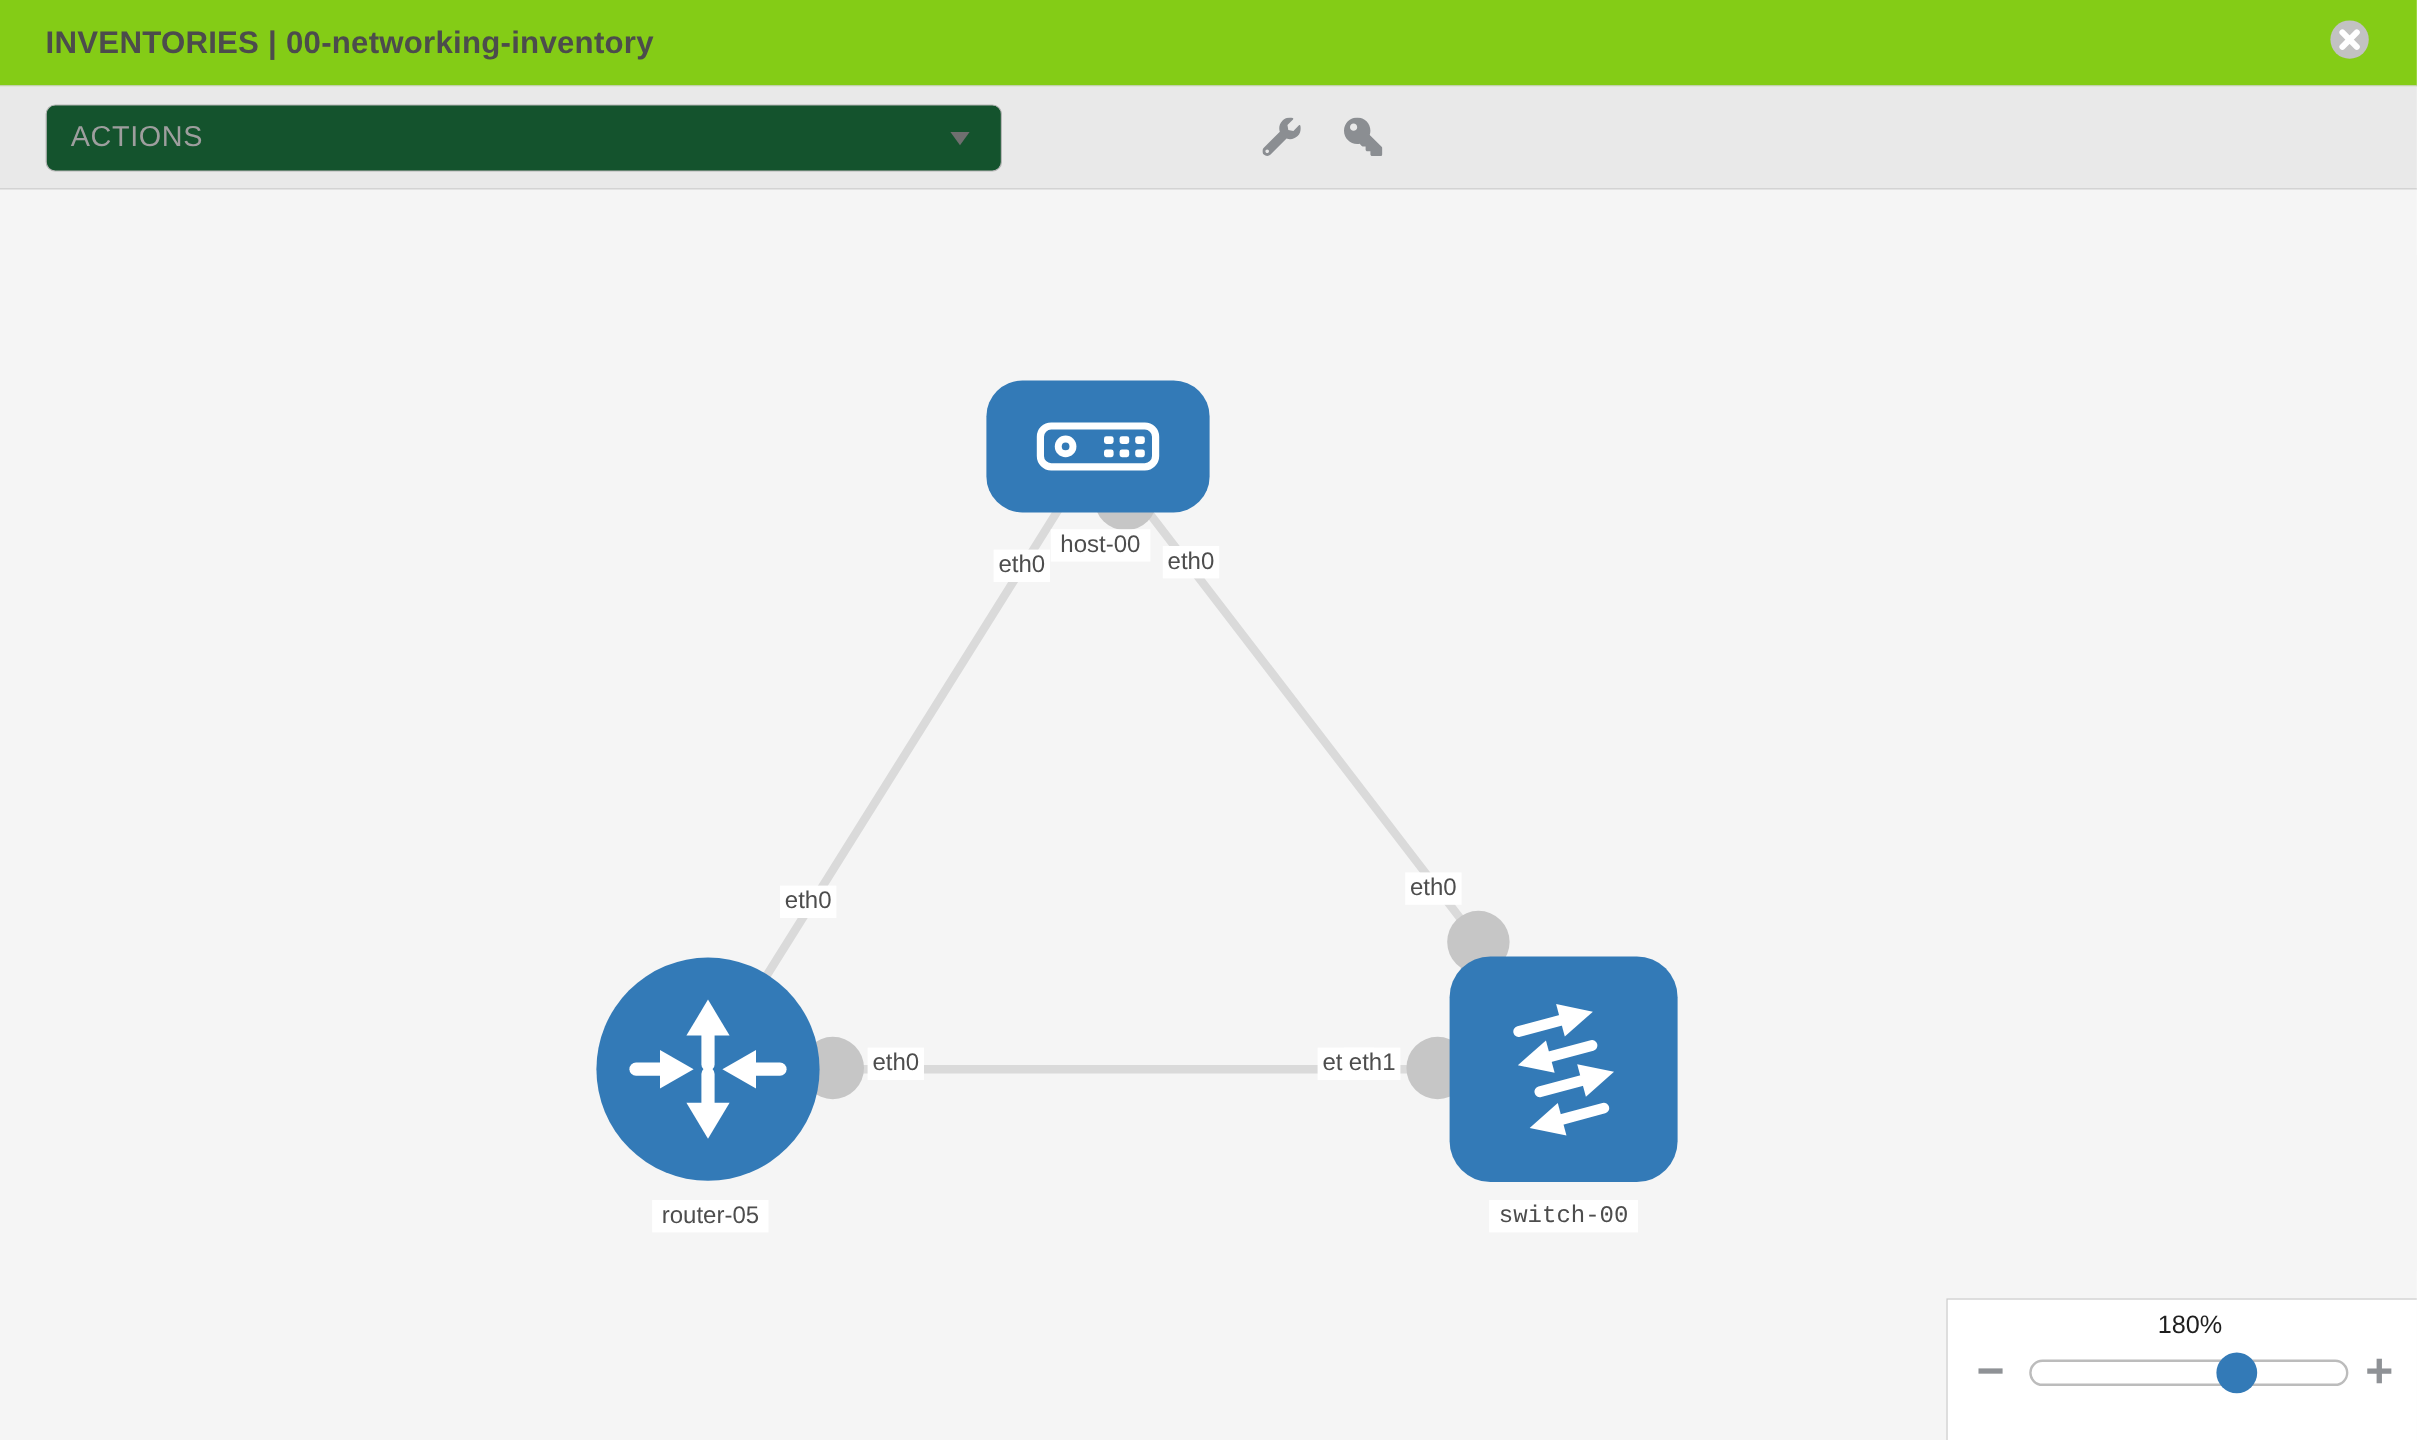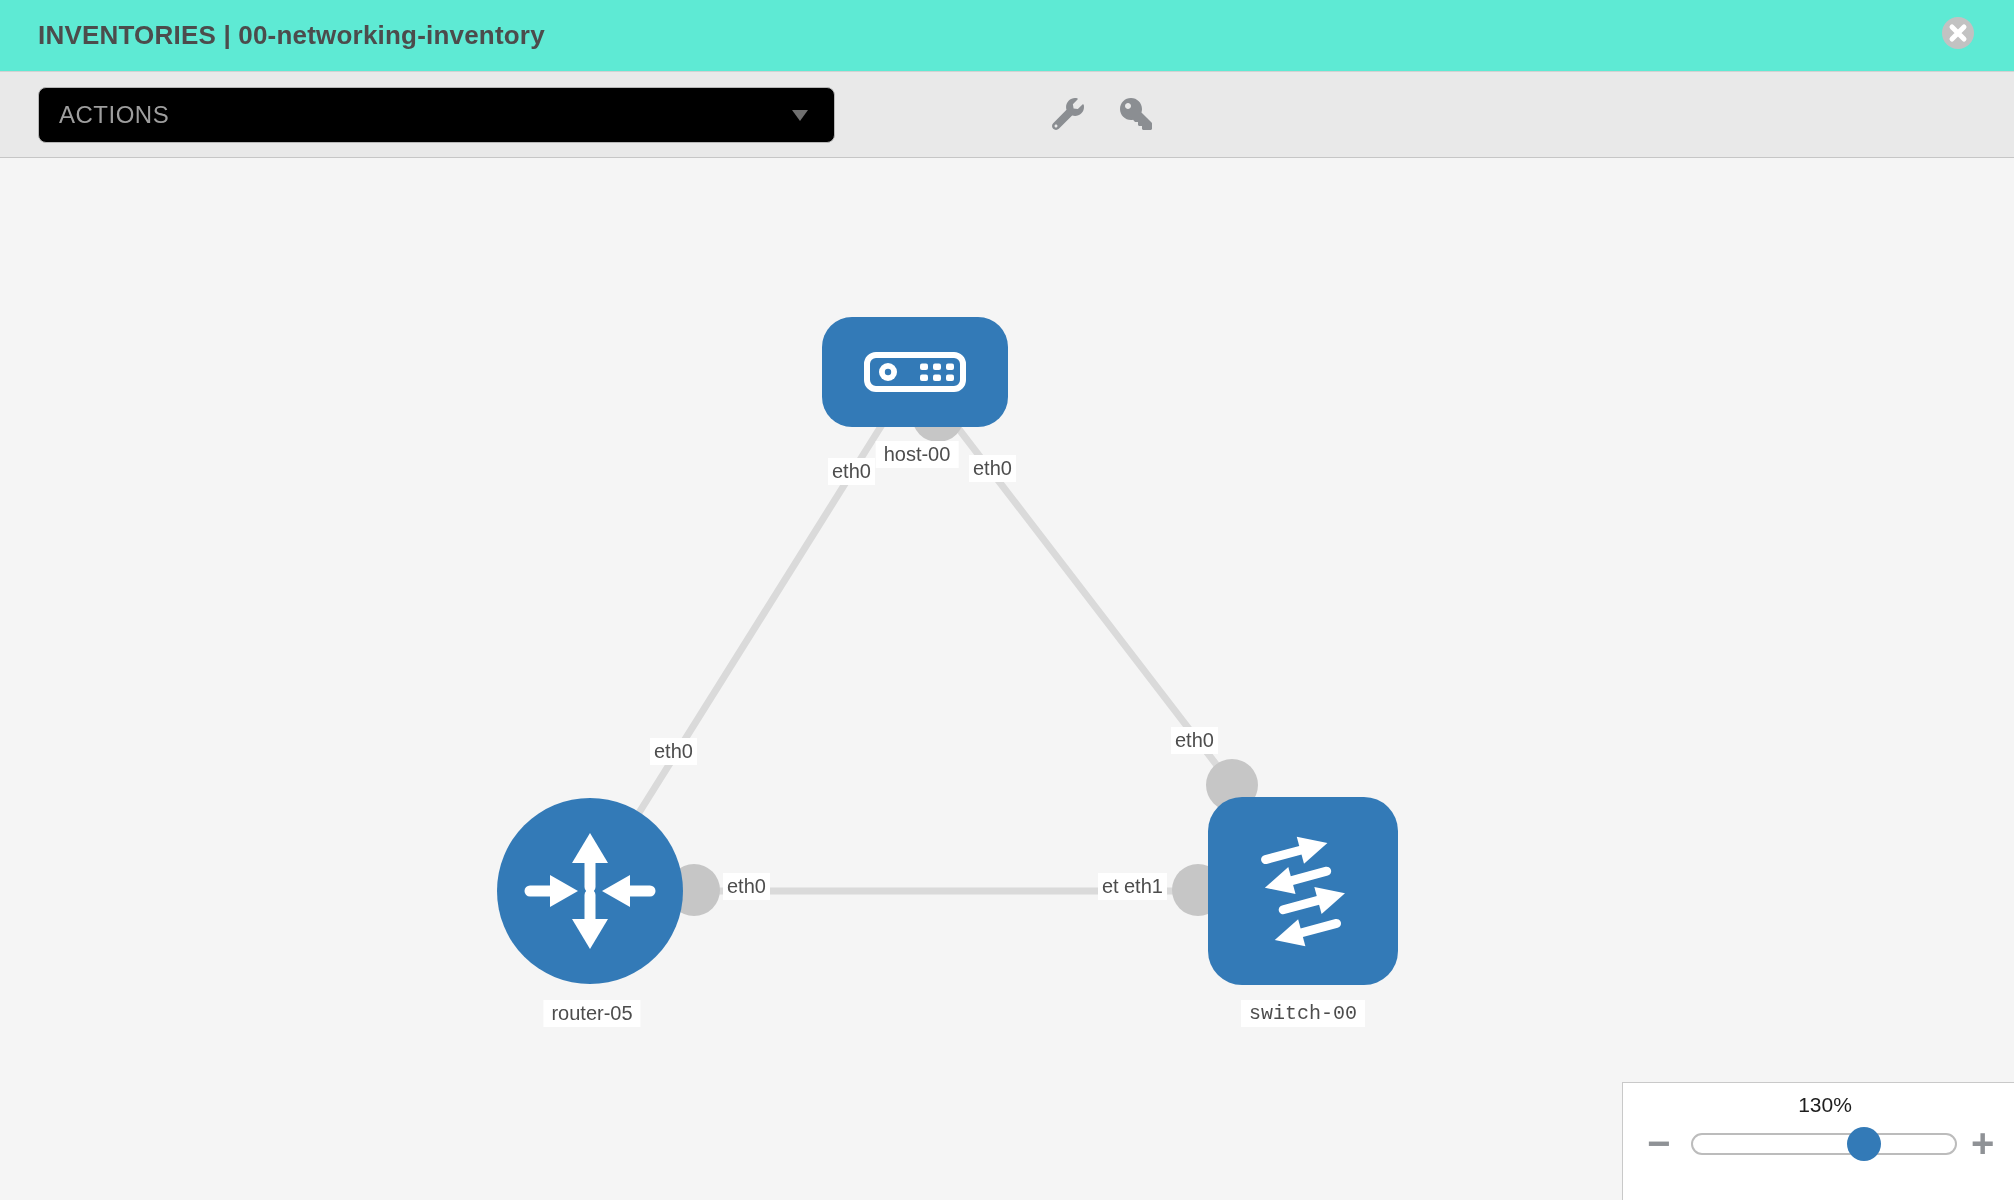--- a/index.html
+++ b/index.html
@@ -14,33 +14,33 @@
   }
   *{box-sizing:border-box;}
   html,body{margin:0;padding:0;}
   body{
     width:2014px;height:1200px;overflow:hidden;background:#fff;
     font-family:"Liberation Sans", sans-serif;
     position:relative;
   }
   
   .header{
-    position:relative;height:72px;background:#5eead4;border-bottom:1px solid #d2d2d2;
+    position:relative;height:72px;background:#84cc16;border-bottom:1px solid #d2d2d2;
   }
   .header h1{
     margin:0;position:absolute;left:38px;top:0;line-height:71px;
     font-size:26px;font-weight:bold;color:#4c4c4c;letter-spacing:0.2px;
   }
   .close-btn{position:absolute;left:1940px;top:15px;width:36px;height:36px;cursor:pointer;}
   
   .toolbar{
     position:relative;height:86px;background:var(--toolbar-bg);border-bottom:1px solid #c6c6c6;
   }
   .dd{
-    position:absolute;top:15px;height:56px;background:#000000;border:1px solid #b6b6b6;
+    position:absolute;top:15px;height:56px;background:#14532d;border:1px solid #b6b6b6;
     border-radius:8px;display:flex;align-items:center;padding:0 20px;cursor:pointer;
   }
   .dd .dd-label{font-size:24px;color:var(--muted-text);letter-spacing:0.5px;}
   .dd .caret{
     position:absolute;right:26px;top:50%;margin-top:-5px;width:0;height:0;
     border-left:8px solid transparent;border-right:8px solid transparent;
     border-top:11px solid #6f6f6f;
   }
   .dd-actions{left:38px;width:797px;}
   .dd-search{left:1185px;width:777px;}
@@ -183,20 +183,20 @@
   <div class="if-label" style="left:1171px;top:569px;">eth0</div>
   <div class="if-label" style="left:723px;top:715px;">eth0</div>
   <div class="if-label" style="left:1098px;top:715px;">eth0</div>
   <div class="if-label" style="left:1120px;top:715px;">eth1</div>
 
   <div class="node-label" style="left:917px;top:283px;">host-00</div>
   <div class="node-label" style="left:592px;top:842px;">router-05</div>
   <div class="node-label" style="left:1303px;top:842px;font-family:Liberation Mono, monospace;">switch-00</div>
 
   <div class="zoom-panel">
-    <div class="zoom-level">130%</div>
+    <div class="zoom-level">180%</div>
     <div class="zoom-btn zoom-out">−</div>
     <div class="zoom-track">
       <div class="zoom-thumb"></div>
     </div>
     <div class="zoom-btn zoom-in">+</div>
   </div>
 </div>
 
 </body></html>

